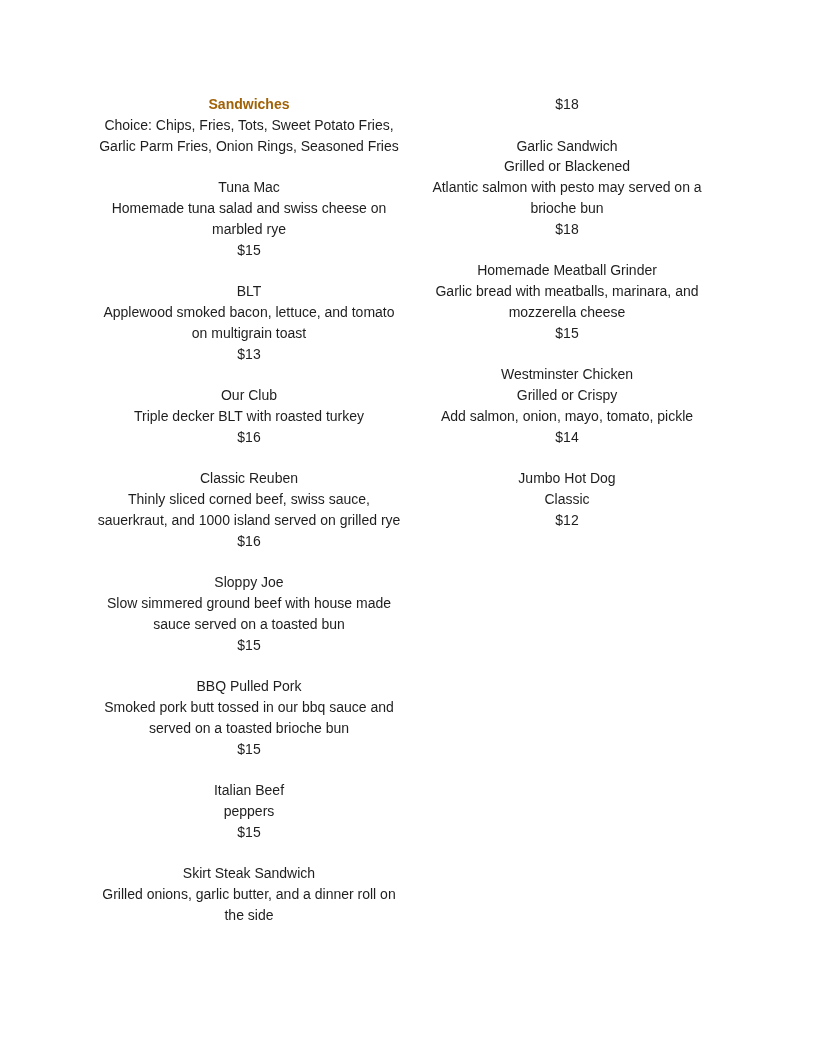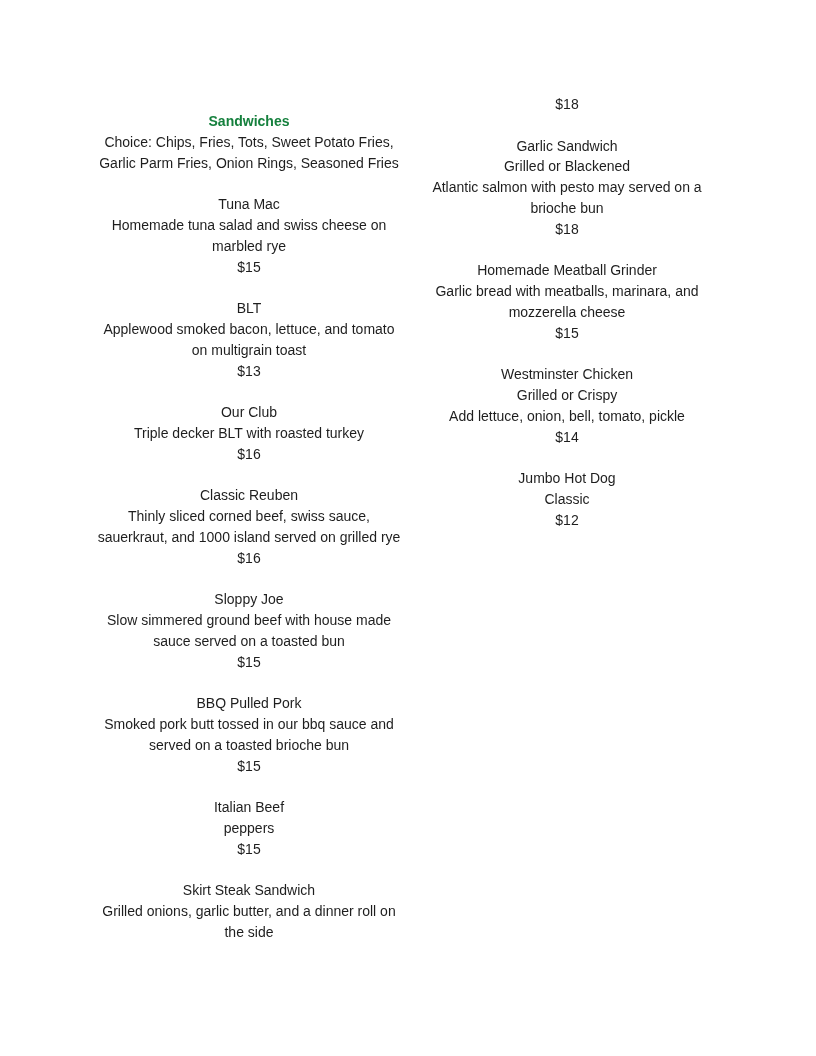--- a/index.html
+++ b/index.html
@@ -19,22 +19,21 @@
     top: 94px;
     width: 304px;
     text-align: center;
   }
   .col-left  { left: 97px; }
   .col-right { left: 415px; }
   .block { margin: 0 0 20.8px 0; }
   .block:last-child { margin-bottom: 0; }
   .section-title {
     font-weight: bold;
-    color: #15803d;
-    margin-top: 17px;
+    color: #a16207;
   }
   .line { min-height: 20.8px; }
 </style>
 </head>
 <body>
 
 <div class="page">
 
   <div class="col col-left">
 
@@ -116,21 +115,21 @@
     <div class="block">
       <div class="line">Homemade Meatball Grinder</div>
       <div class="line">Garlic bread with meatballs, marinara, and</div>
       <div class="line">mozzerella cheese</div>
       <div class="line">$15</div>
     </div>
 
     <div class="block">
       <div class="line">Westminster Chicken</div>
       <div class="line">Grilled or Crispy</div>
-      <div class="line">Add lettuce, onion, bell, tomato, pickle</div>
+      <div class="line">Add salmon, onion, mayo, tomato, pickle</div>
       <div class="line">$14</div>
     </div>
 
     <div class="block">
       <div class="line">Jumbo Hot Dog</div>
       <div class="line">Classic</div>
       <div class="line">$12</div>
     </div>
 
   </div>

